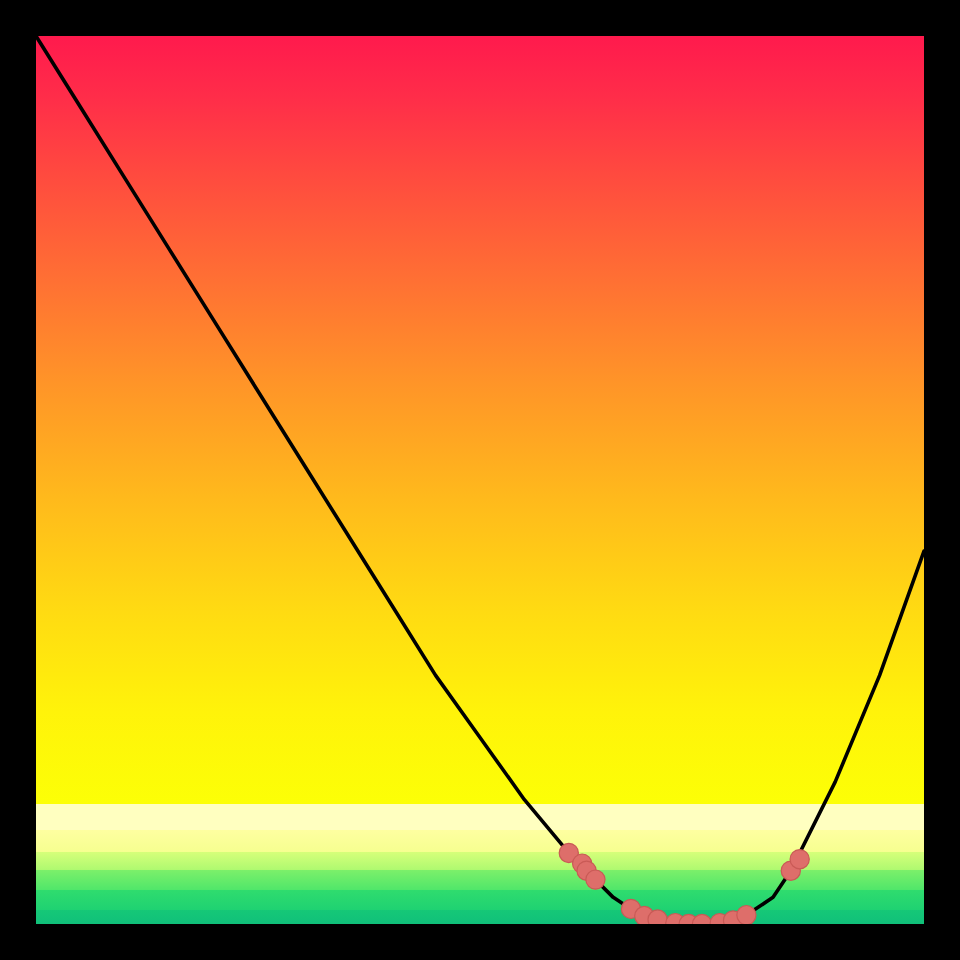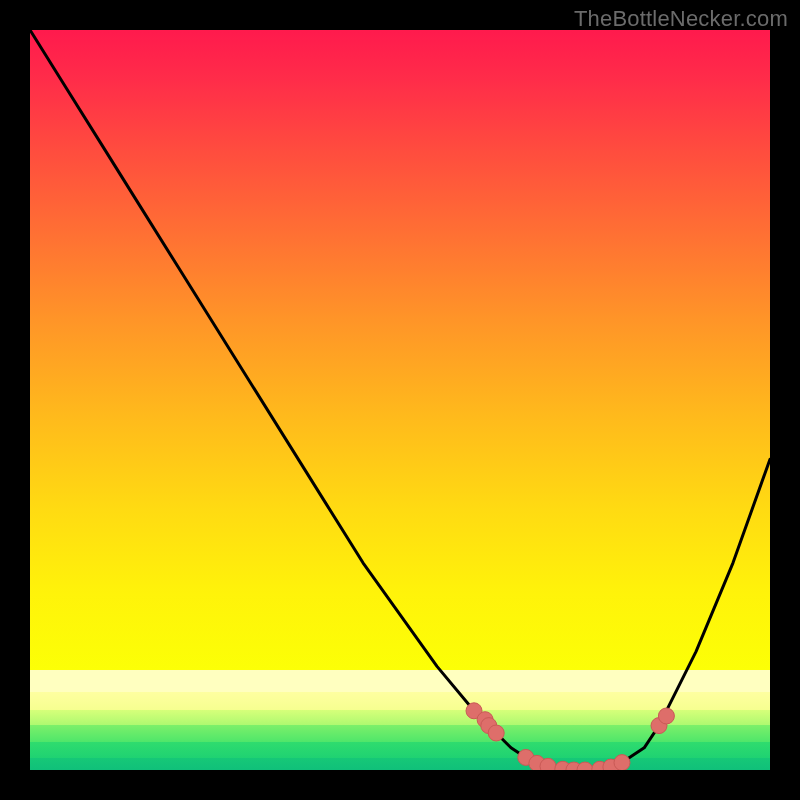--- a/index.html
+++ b/index.html
@@ -36,21 +36,20 @@
   }
   svg {
     display: block;
   }
 </style>
 </head>
 <body>
 
 <div class="stage">
 
-  <div class="attribution">TheBottleNecker.com</div>
 
   <div class="plot-area">
     <svg id="plot-svg" width="740" height="740" viewBox="0 0 740 740">
       <defs>
 
         <linearGradient id="grad-main" x1="0" y1="0" x2="0" y2="1">
           <stop offset="0" stop-color="#ff1a4d"></stop>
           <stop offset="0.08" stop-color="#ff2d49"></stop>
           <stop offset="0.18" stop-color="#ff4a3f"></stop>
           <stop offset="0.30" stop-color="#ff6b35"></stop>

